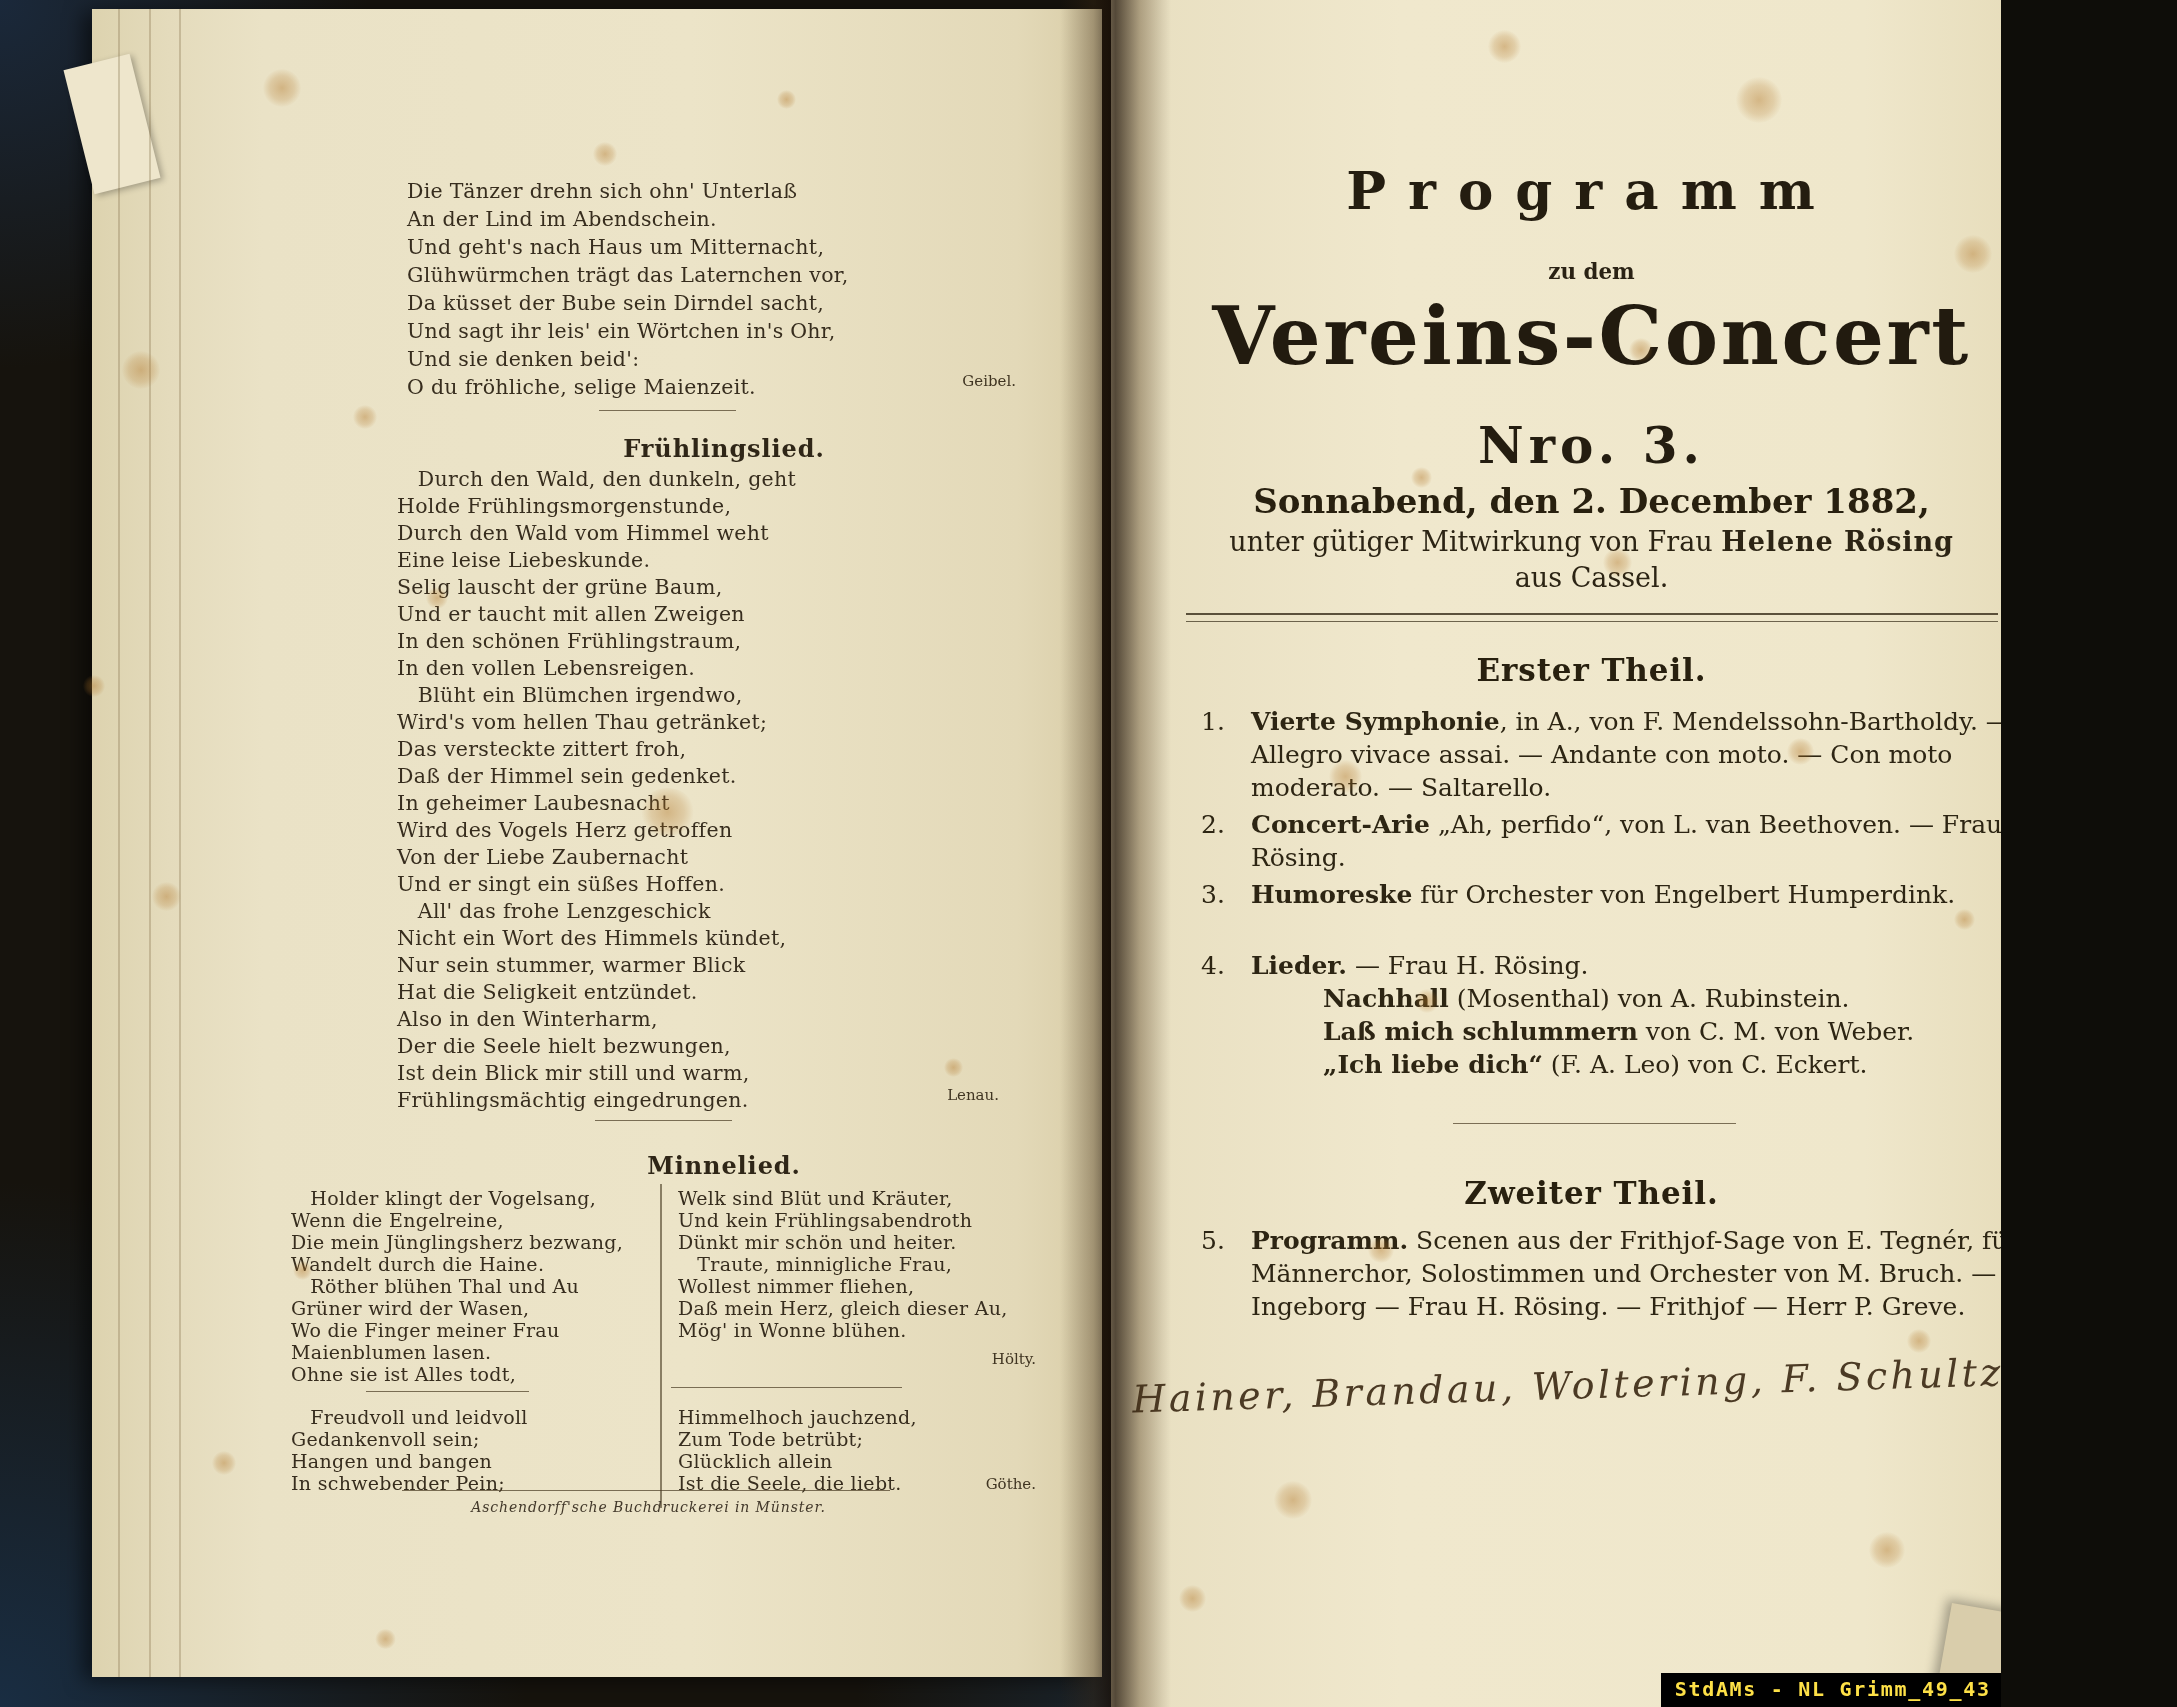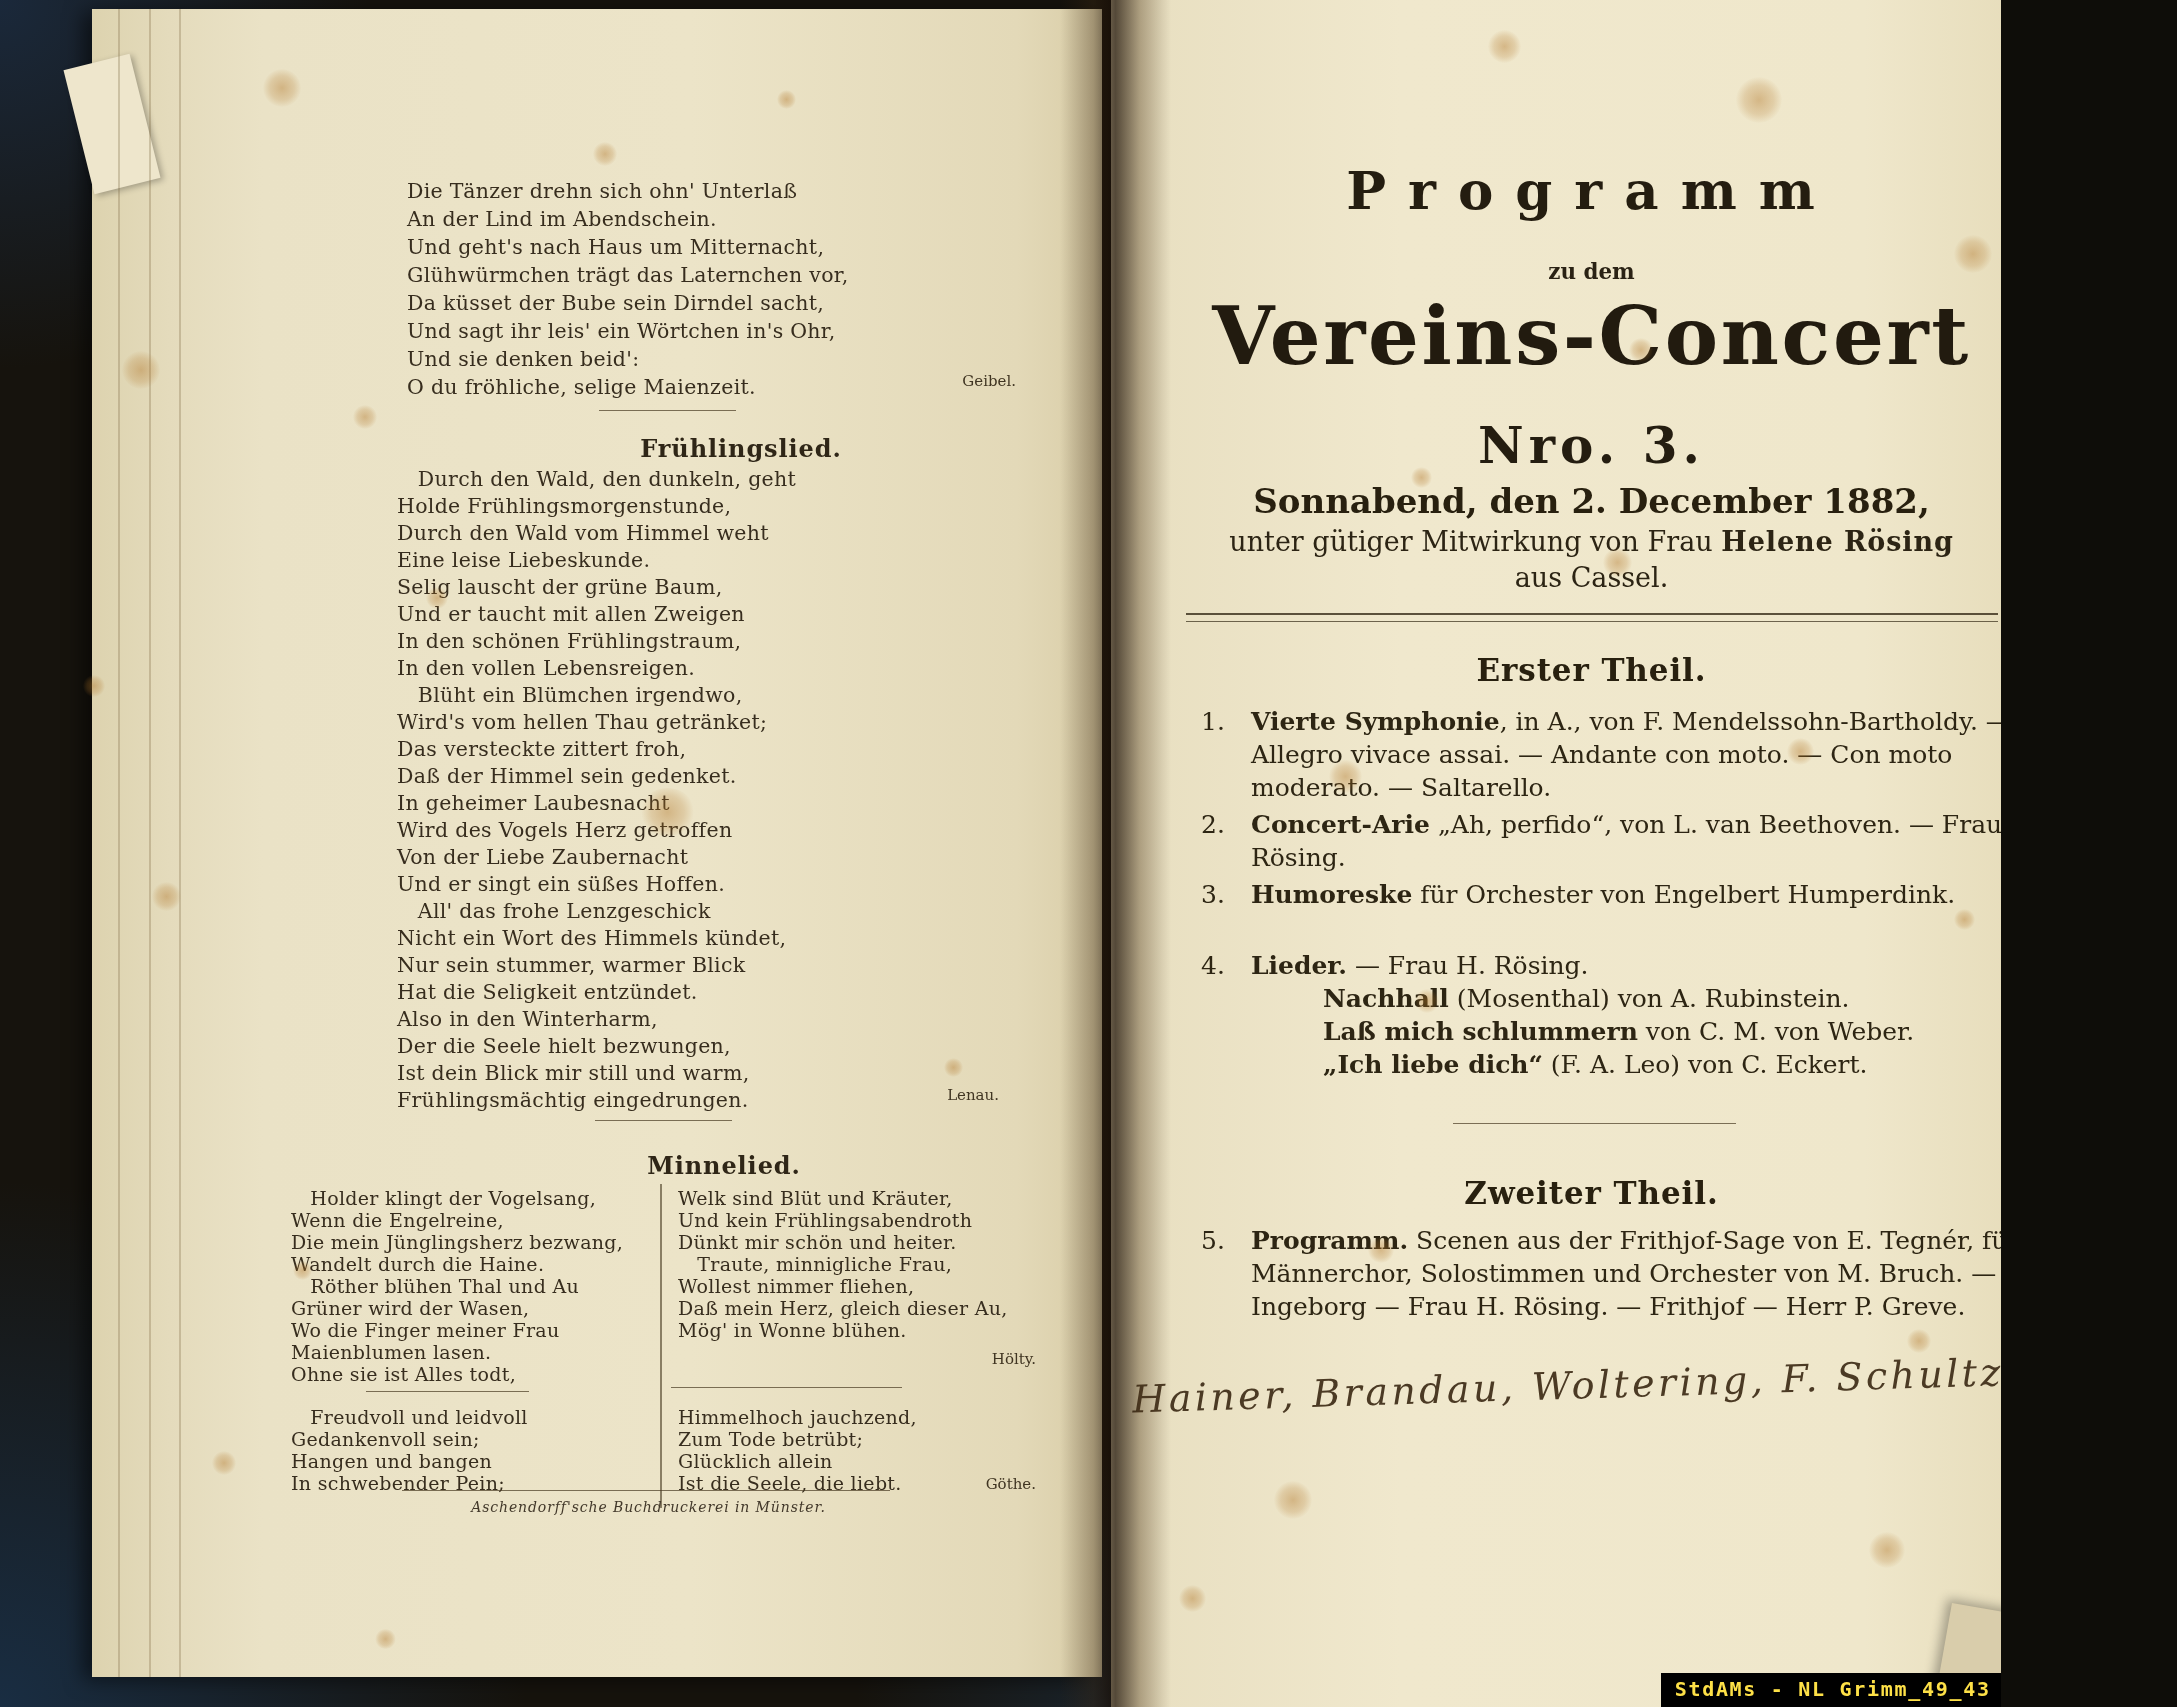--- a/index.html
+++ b/index.html
@@ -94,21 +94,21 @@
 Und geht's nach Haus um Mitternacht,
 Glühwürmchen trägt das Laternchen vor,
 Da küsset der Bube sein Dirndel sacht,
 Und sagt ihr leis' ein Wörtchen in's Ohr,
 Und sie denken beid':
 O du fröhliche, selige Maienzeit.</div>
     <div class="sig" style="left:325px;top:363px;width:599px">Geibel.</div>
 
     <div class="rule" style="left:507px;top:401px;width:137px"></div>
 
-    <div class="poem-title" style="left:332px;top:425px;width:634px">Frühlingslied.</div>
+    <div class="poem-title" style="left:315px;top:425px;width:634px">Frühlingslied.</div>
     <div class="poem p2" style="left:305px;top:457px;width:651px"> Durch den Wald, den dunkeln, geht
 Holde Frühlingsmorgenstunde,
 Durch den Wald vom Himmel weht
 Eine leise Liebeskunde.
 Selig lauscht der grüne Baum,
 Und er taucht mit allen Zweigen
 In den schönen Frühlingstraum,
 In den vollen Lebensreigen.
  Blüht ein Blümchen irgendwo,
 Wird's vom hellen Thau getränket;

